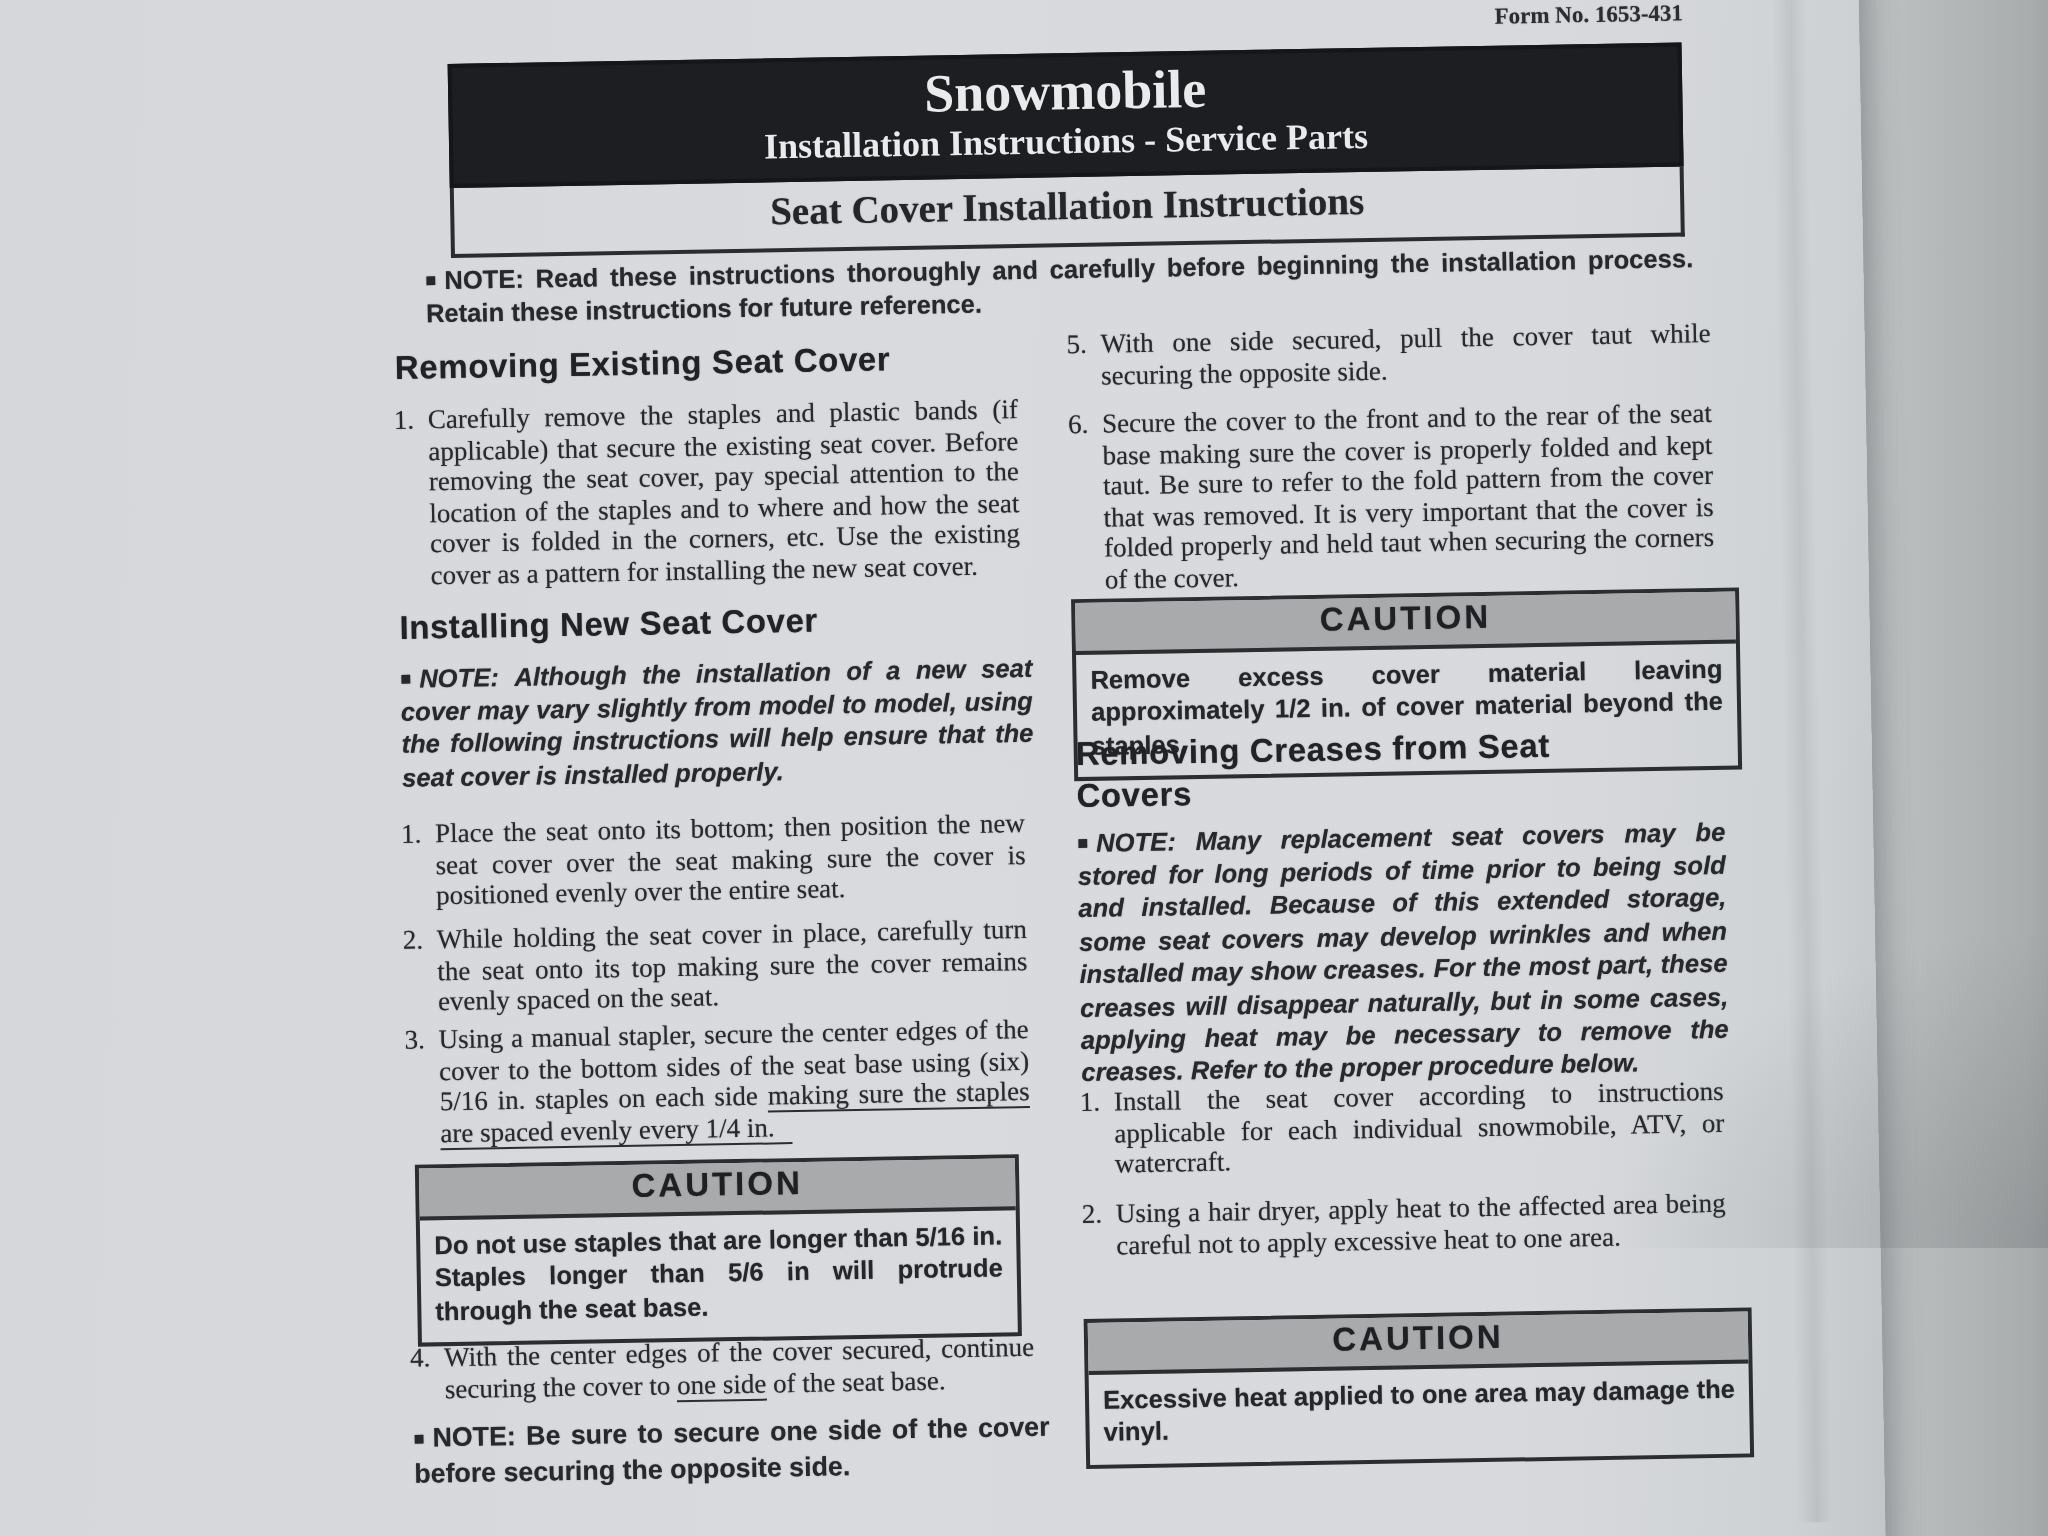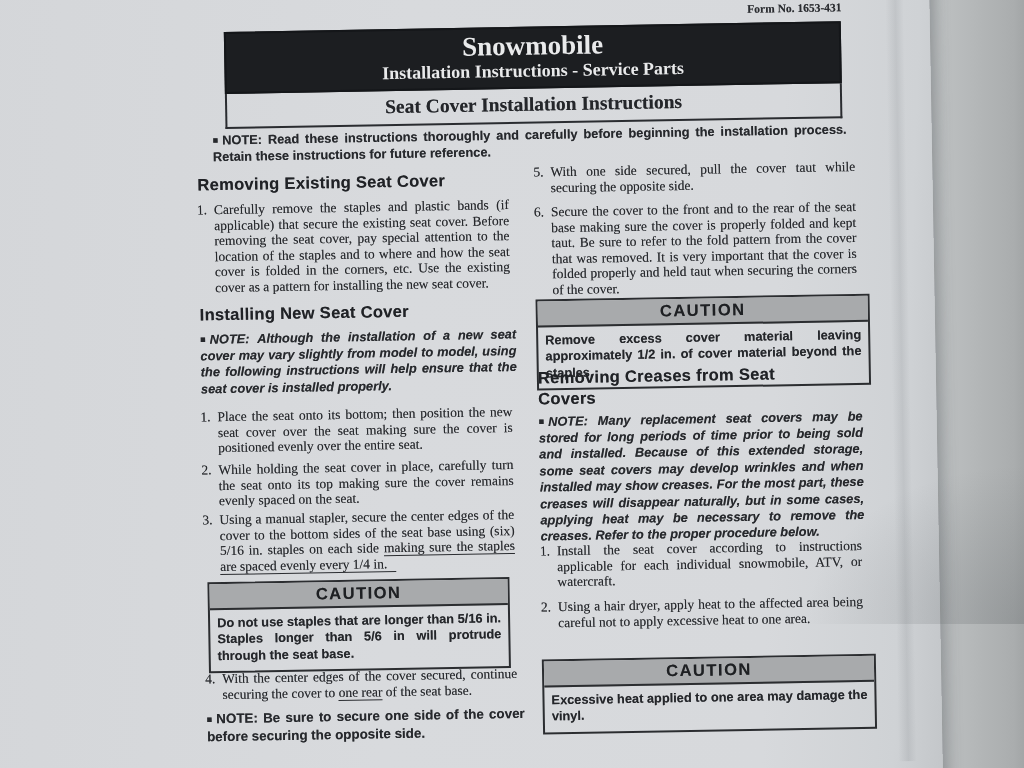--- a/index.html
+++ b/index.html
@@ -121,21 +121,21 @@
       <div class="step txt" style="left:200px; top:507px; width:295px;">
         <span class="num">3.</span><span>Using a manual stapler, secure the center edges of the cover to the bottom sides of the seat base using (six) 5/16 in. staples on each side </span><span class="u u-trail">making sure the staples are spaced evenly every 1/4 in.</span>
       </div>
 
       <div class="caution" style="left:204px; top:577px; width:298px;">
         <div class="caution-bar txt">CAUTION</div>
         <div class="caution-body txt">Do not use staples that are longer than 5/16 in. Staples longer than 5/6 in will protrude through the seat base.</div>
       </div>
 
       <div class="step txt" style="left:200px; top:666px; width:295px;">
-        <span class="num">4.</span><span>With the center edges of the cover secured, continue securing the cover to </span><span class="u">one rear</span><span> of the seat base.</span>
+        <span class="num">4.</span><span>With the center edges of the cover secured, continue securing the cover to </span><span class="u">one side</span><span> of the seat base.</span>
       </div>
 
       <div class="note txt" style="left:201px; top:705px; width:318px; font-size:13.4px; line-height:17px;">
         <span class="bullet">■</span><span>NOTE:</span>&nbsp;<span>Be sure to secure one side of the cover before securing the opposite side.</span>
       </div>
 
       <div class="step txt" style="left:537px; top:165px; width:305px;">
         <span class="num">5.</span><span>With one side secured, pull the cover taut while securing the opposite side.</span>
       </div>
 

